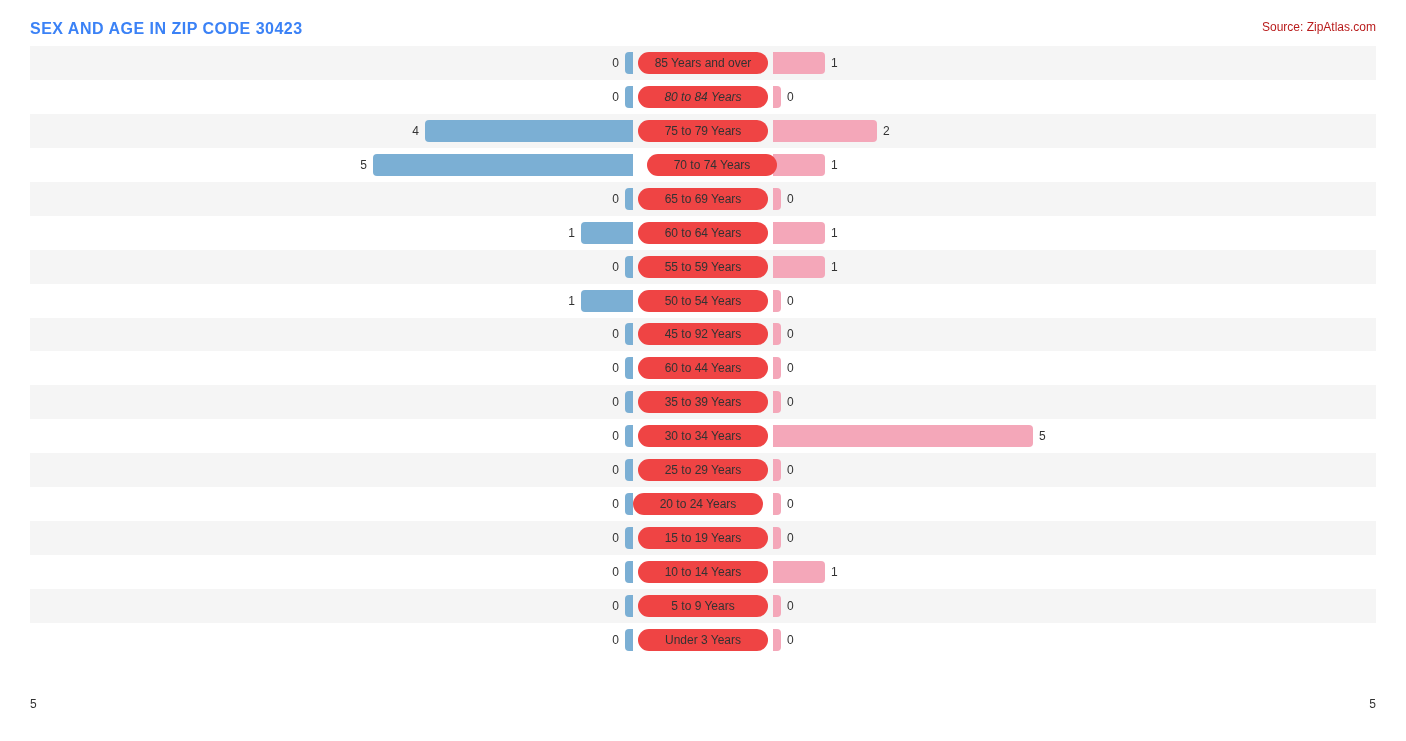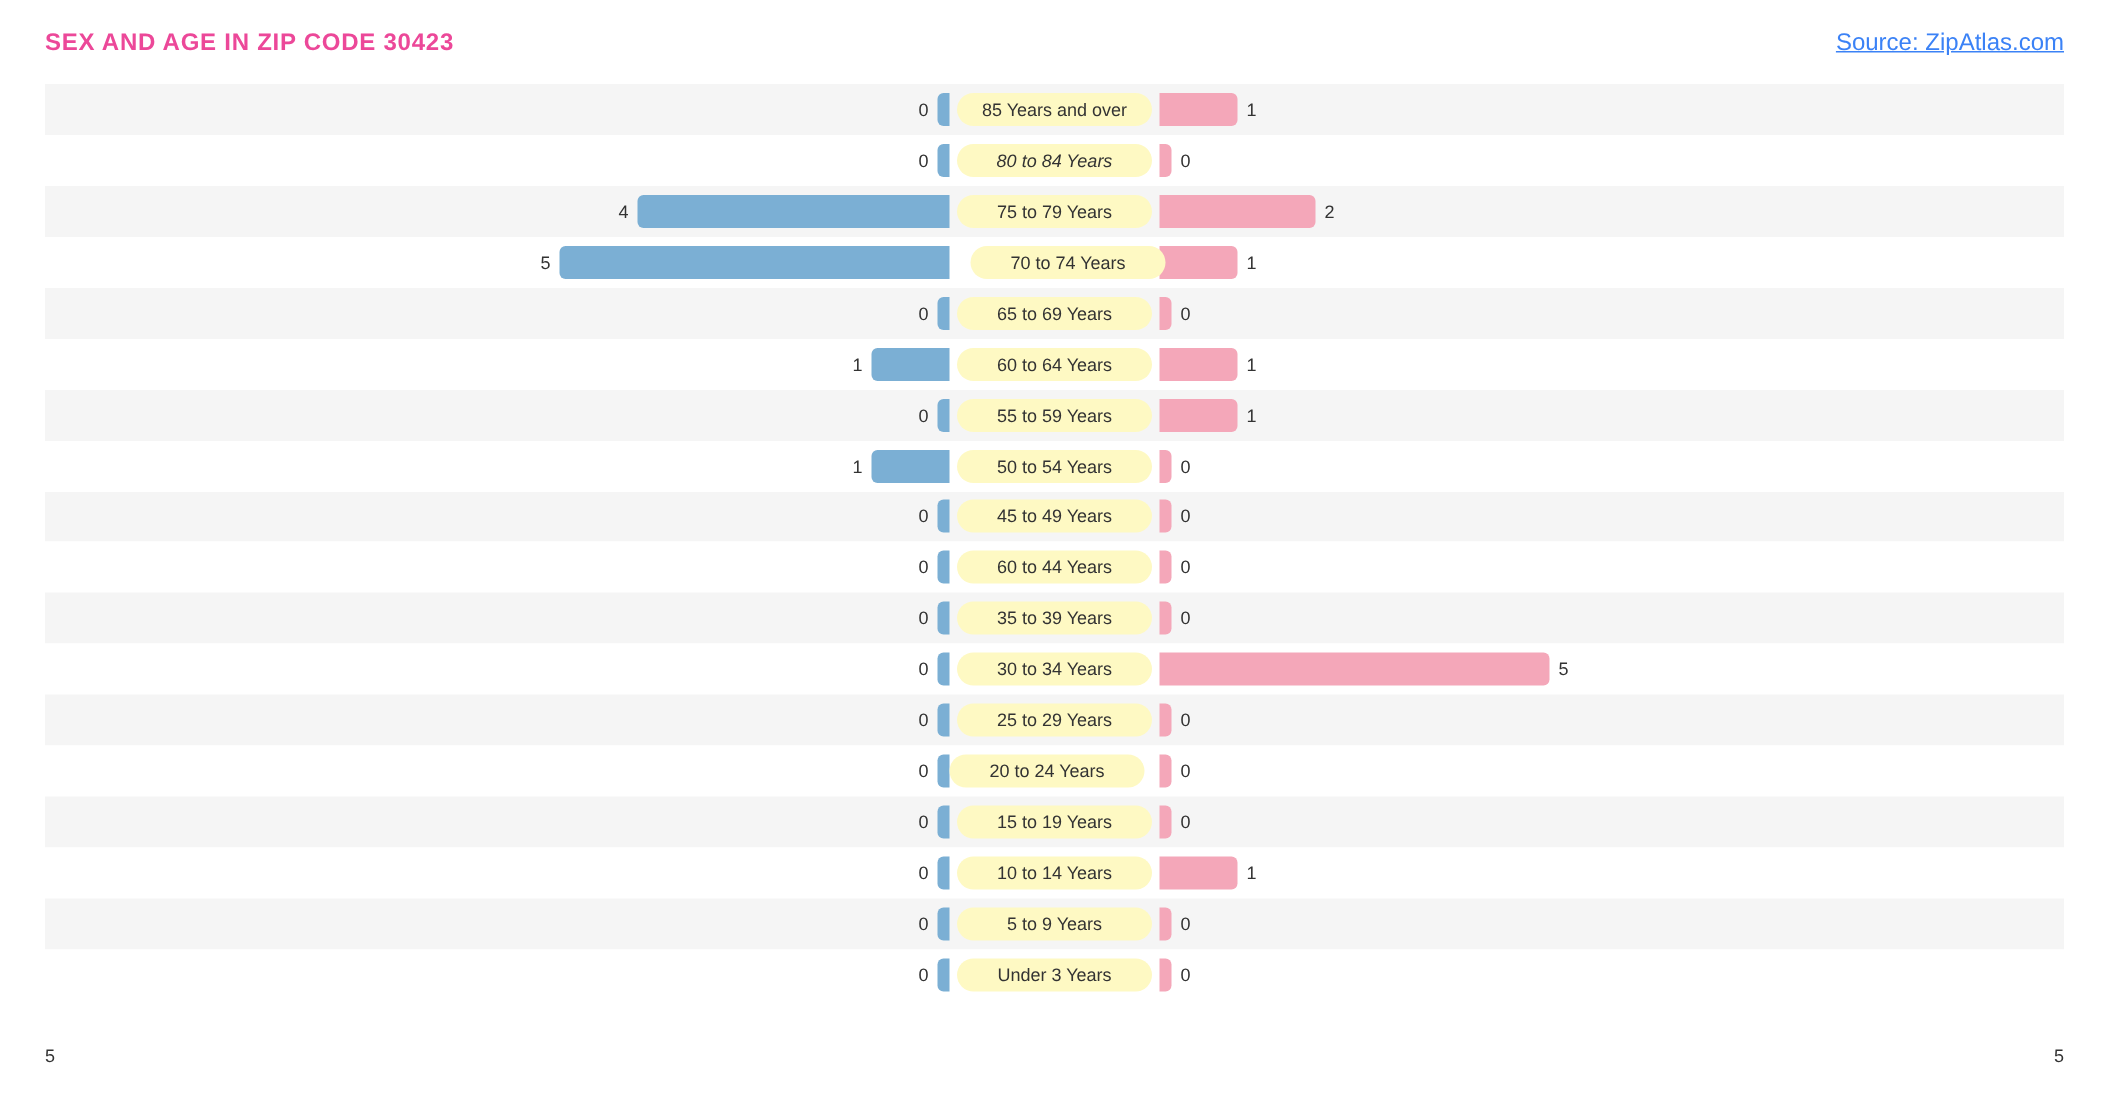--- a/index.html
+++ b/index.html
@@ -12,32 +12,31 @@
     }
     .chart-container {
       width: 1406px;
       height: 741px;
       padding: 20px 30px 50px 30px;
       position: relative;
     }
     .chart-title {
       font-size: 16px;
       font-weight: bold;
-      color: #ec4899;
-      margin-bottom: 18px;
+      color: #3b82f6;
+      margin-bottom: 8px;
       text-transform: uppercase;
       letter-spacing: 0.5px;
     }
     .source-text {
       position: absolute;
       top: 20px;
       right: 30px;
-      font-size: 16px;
-      color: #3b82f6;
-      text-decoration: underline;
+      font-size: 12px;
+      color: #b91c1c;
     }
     .bars-area {
       width: 100%;
       height: calc(100% - 60px);
       display: flex;
       flex-direction: column;
       justify-content: space-between;
     }
     .bar-row {
       display: flex;
@@ -80,21 +79,21 @@
       align-items: center;
       justify-content: flex-start;
       width: 100%;
       height: 100%;
       position: relative;
     }
     .label-box {
       display: flex;
       align-items: center;
       justify-content: center;
-      background: #fef9c3;
+      background: #ef4444;
       color: #333;
       font-size: 12px;
       font-weight: 500;
       border-radius: 12px;
       padding: 4px 10px;
       white-space: nowrap;
       z-index: 2;
       min-width: 130px;
       text-align: center;
     }
@@ -313,21 +312,21 @@
     </div>
   </div>
       <div class="bar-row">
     <div class="left-section">
       <div class="male-bar-container">
         <span class="male-value">0</span>
         <div class="male-bar" style="width:8px;"></div>
       </div>
     </div>
     <div style="display:flex;align-items:center;justify-content:center;min-width:140px;z-index:2;">
-      <div class="label-box">45 to 49 Years</div>
+      <div class="label-box">45 to 92 Years</div>
     </div>
     <div class="right-section">
       <div class="female-bar-container">
         <div class="female-bar" style="width:8px;"></div>
         <span class="female-value">0</span>
       </div>
     </div>
   </div>
       <div class="bar-row">
     <div class="left-section">

